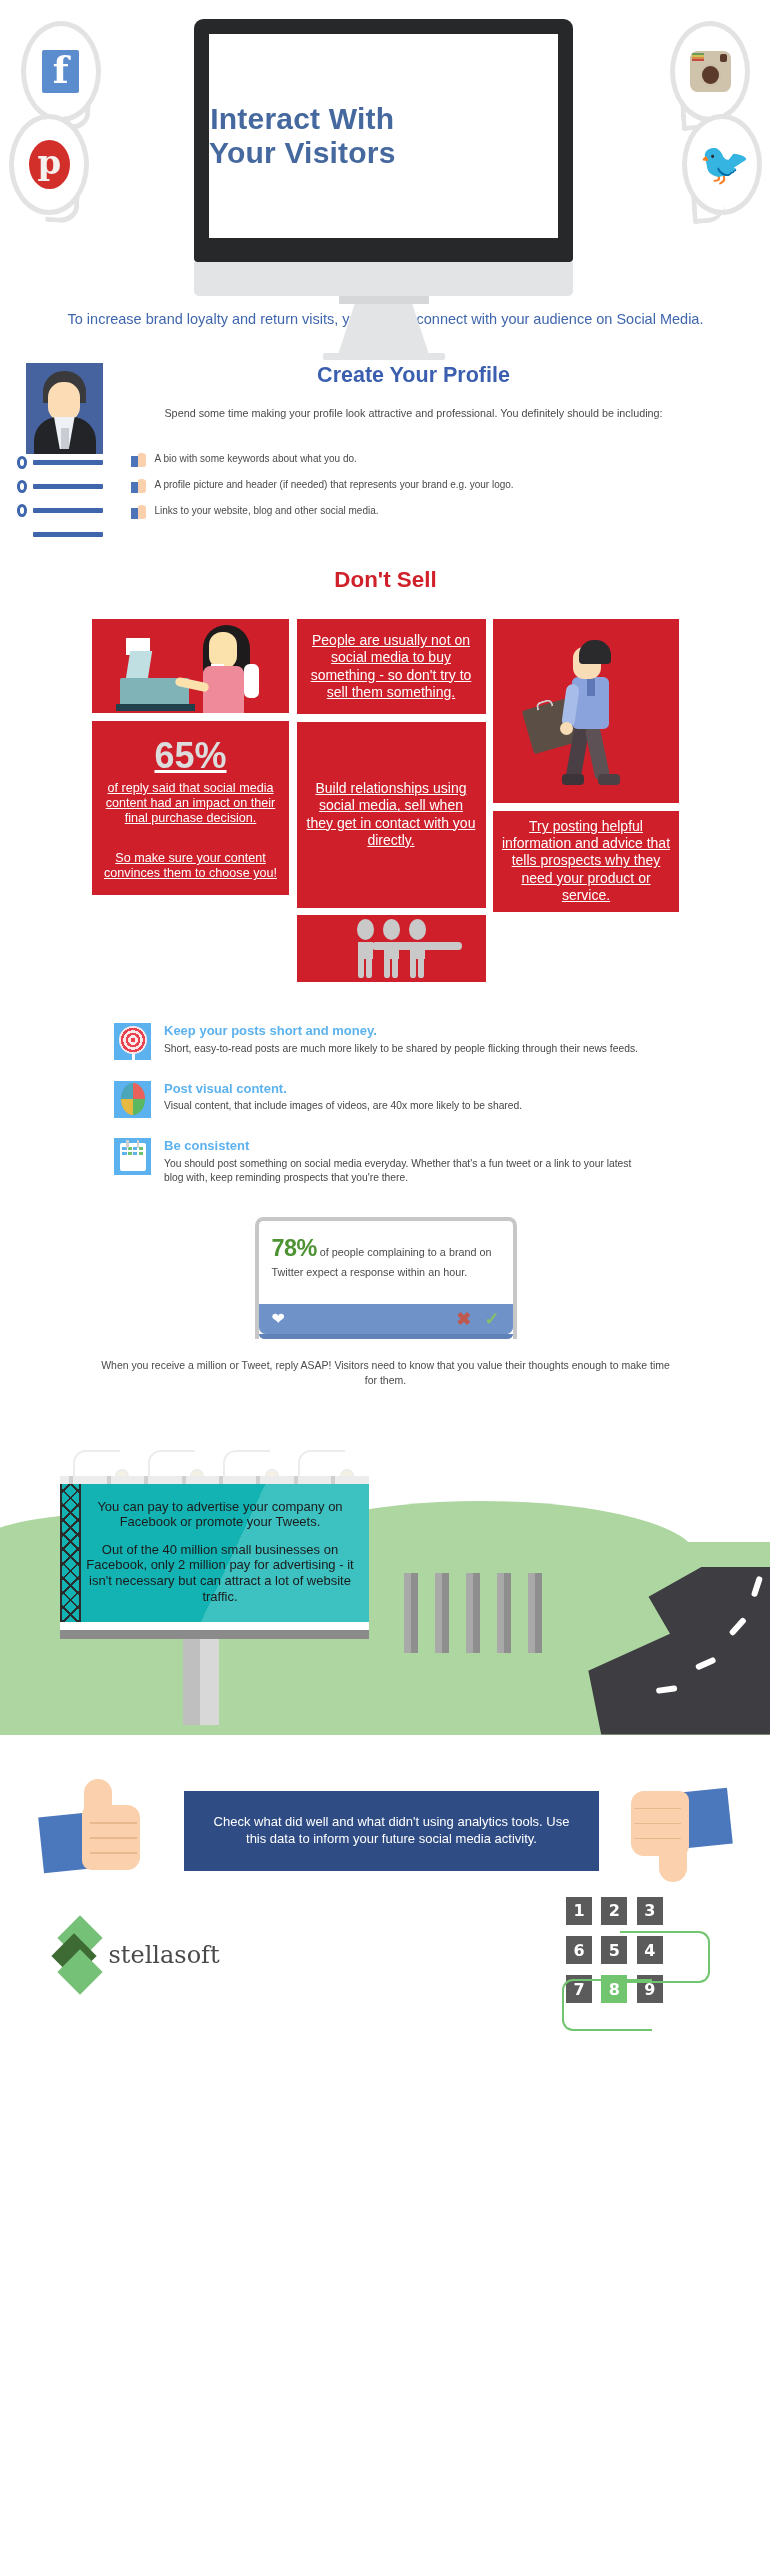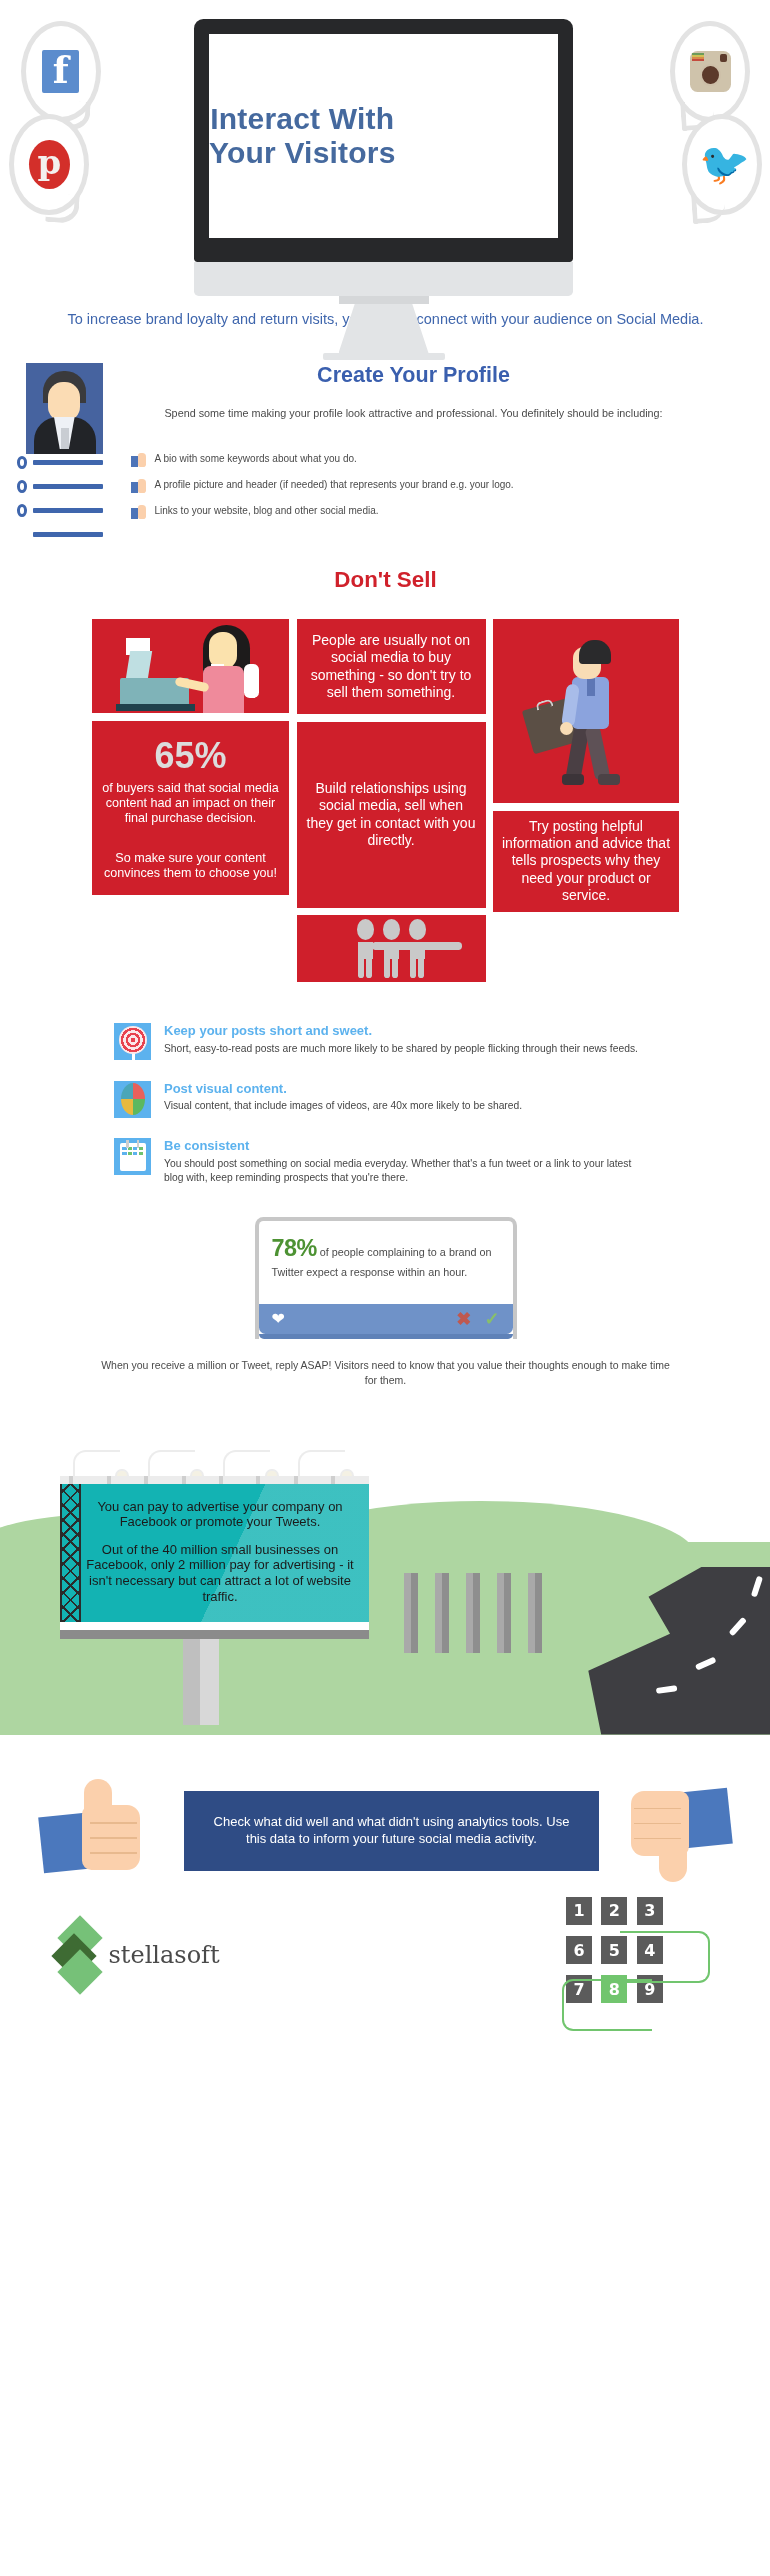--- a/index.html
+++ b/index.html
@@ -152,21 +152,21 @@
   .dont-sell-head {
     text-align: center; color: #d0212b; font-size: 22.4px; font-weight: bold;
     margin-top: 17px;
   }
   .red-grid {
     margin: 26px auto 0 auto; width: 587px;
     display: grid; grid-template-columns: 197px 189px 186px;
     column-gap: 7.5px; align-items: start;
   }
   .rcell {
-    background: #cf1f2b; color: #fff; position: relative;
+    background: #cf1f2b; color: #fff; position: relative; text-decoration: underline;
   }
   .rcell.txt {
     display: flex; align-items: center; justify-content: center;
     text-align: center; padding: 9.4px 8.4px; font-size: 14px; line-height: 1.22;
   }
   .rcol { display: flex; flex-direction: column; gap: 7.5px; }
   .r-img-1 { height: 94px; }
   .r-stat { padding: 17px 9.4px 13px 9.4px; text-align: center; }
   .r-stat .big { font-size: 36px; font-weight: bold; color: #dcdcdc; line-height: 1; margin-bottom: 7.5px; }
   .r-stat .sm { font-size: 12.6px; line-height: 1.2; }
@@ -505,21 +505,21 @@
           <div class="cash-hair"></div>
             <div class="cash-face"></div>
           <div class="cash-badge"></div>
           <div class="cash-apron"></div>
             <div class="cash-sl"></div>
             <div class="cash-arm"></div>
         </div>
       </div>
       <div class="rcell r-stat">
         <div class="big">65%</div>
-        <div class="sm">of buyers said that social media content had an impact on their final purchase decision.</div>
+        <div class="sm">of reply said that social media content had an impact on their final purchase decision.</div>
         <div class="sm2">So make sure your content convinces them to choose you!</div>
       </div>
     </div>
 
     <div class="rcol">
       <div class="rcell txt" style="height:95px">People are usually not on social media to buy something - so don't try to sell them something.</div>
       <div class="rcell txt" style="height:186px">Build relationships using social media, sell when they get in contact with you directly.</div>
       <div class="rcell r-people">
         <div class="ppl">
           <div class="pp">
@@ -574,21 +574,21 @@
   </div>
 
   <div class="tips">
 
     <div class="tip">
       <div class="tip-ic">
         <span class="lolly-stick"></span>
           <span class="lolly"></span>
       </div>
       <div class="tip-body">
-        <div class="tip-title">Keep your posts short and sweet.</div>
+        <div class="tip-title">Keep your posts short and money.</div>
         <div class="tip-text">Short, easy-to-read posts are much more likely to be shared by people flicking through their news feeds.</div>
       </div>
     </div>
 
     <div class="tip">
       <div class="tip-ic">
         <span class="puz">
             <i class="q1"></i>
             <i class="q2"></i>
             <i class="q3"></i>

